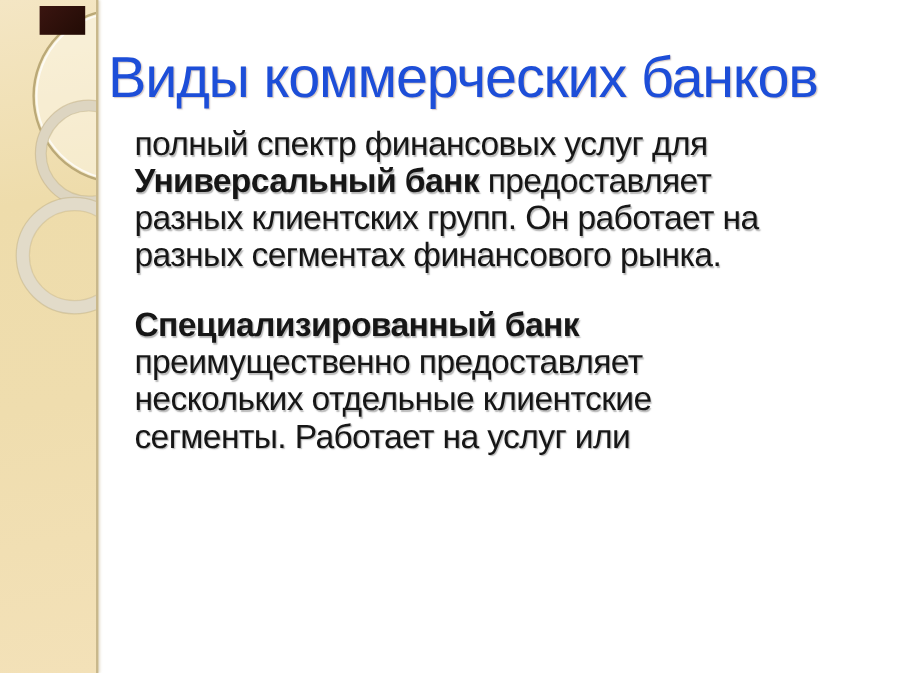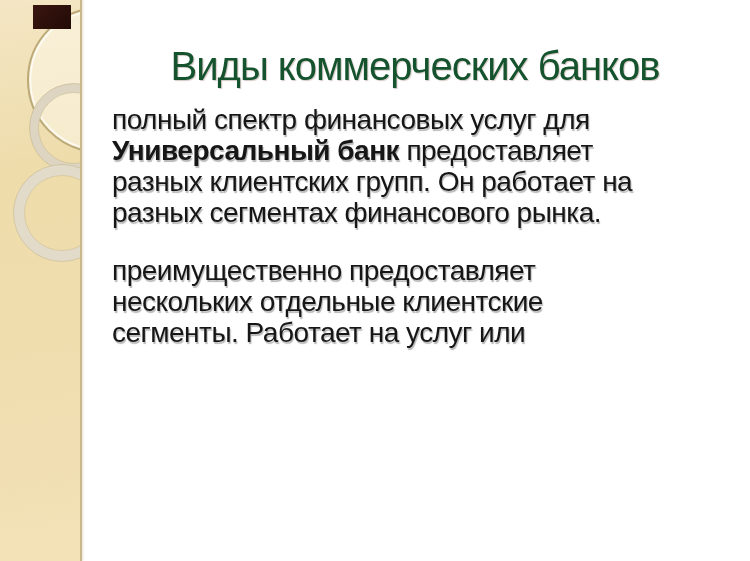--- a/index.html
+++ b/index.html
@@ -30,25 +30,24 @@
     left: 33px; top: 5px;
     width: 38px; height: 24px;
     background: linear-gradient(135deg, #3a1510 0%, #220b05 100%);
   }
 
   
   .title {
     position: absolute;
     left: 90px; top: 42px;
     width: 650px;
-    text-align: center;
-    font-size: 40px;
+    font-size: 48px;
     line-height: 48px;
     letter-spacing: -1px;
-    color: #14532d;
+    color: #1d4ed8;
     text-shadow: 1px 1px 1px rgba(130,95,85,0.35);
     white-space: nowrap;
   }
 
   
   .body-text {
     position: absolute;
     left: 112px; top: 104px;
     width: 630px;
     font-size: 28px;
@@ -96,19 +95,20 @@
   <div class="body-text">
 
     <div class="para">
       <div class="line">полный спектр финансовых услуг для</div>
       <div class="line"><span class="bold">Универсальный банк</span> <span>предоставляет</span></div>
       <div class="line">разных клиентских групп. Он работает на</div>
       <div class="line">разных сегментах финансового рынка.</div>
     </div>
 
     <div class="para">
+      <div class="line"><span class="bold">Специализированный банк</span></div>
       <div class="line">преимущественно предоставляет</div>
       <div class="line">нескольких отдельные клиентские</div>
       <div class="line">сегменты. Работает на услуг или</div>
     </div>
 
   </div>
 </div>
 
 </body></html>

